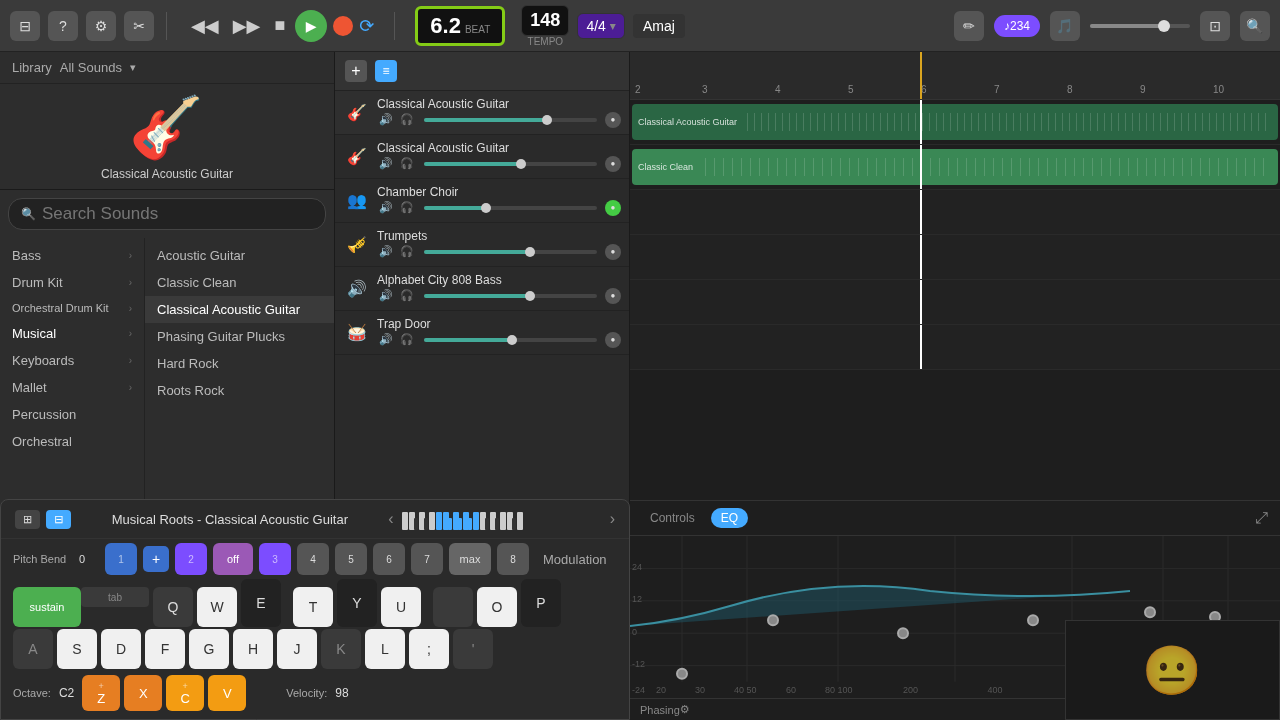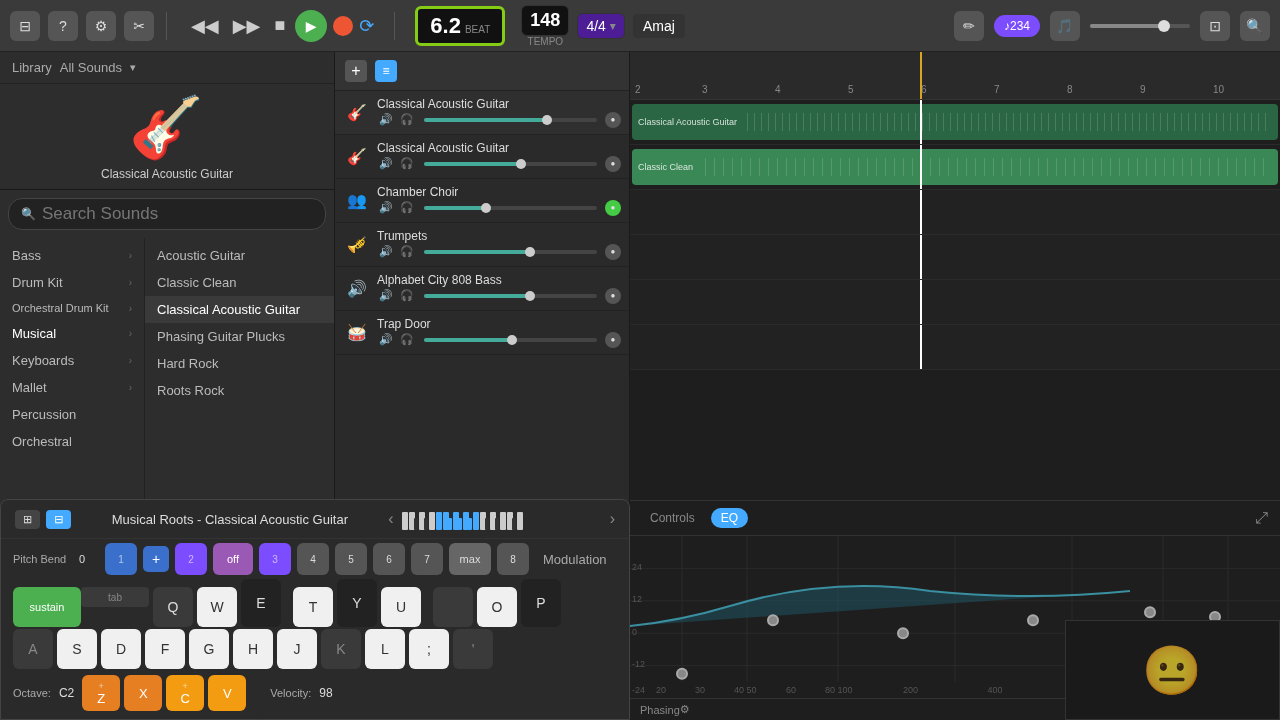--- a/index.html
+++ b/index.html
@@ -599,20 +599,20 @@
         <span style="font-size:9px;color:rgba(255,255,255,0.6);">+</span>
         Z
       </button>
       <button style="width:38px;height:36px;background:#e67e22;border:none;border-radius:6px;color:#fff;font-size:13px;cursor:pointer;">X</button>
       <button style="width:38px;height:36px;background:#f39c12;border:none;border-radius:6px;color:#fff;font-size:13px;cursor:pointer;display:flex;flex-direction:column;align-items:center;justify-content:center;">
         <span style="font-size:9px;color:rgba(255,255,255,0.6);">+</span>
         C
       </button>
       <button style="width:38px;height:36px;background:#f39c12;border:none;border-radius:6px;color:#fff;font-size:13px;cursor:pointer;">V</button>
     </div>
-    <span style="color:#aaa;font-size:11px;margin-left:16px;">Velocity:</span>
+    <span style="color:#aaa;font-size:11px;margin-left:32px;">Velocity:</span>
     <span style="color:#ddd;font-size:12px;">98</span>
   </div>
 </div>
 
 <div style="position:fixed;right:0;bottom:0;width:215px;height:100px;background:#1a1a1a;border:1px solid #333;z-index:300;display:flex;align-items:center;justify-content:center;overflow:hidden;">
   <div style="font-size:48px;opacity:0.7;">😐</div>
 </div>
 
 </body></html>

